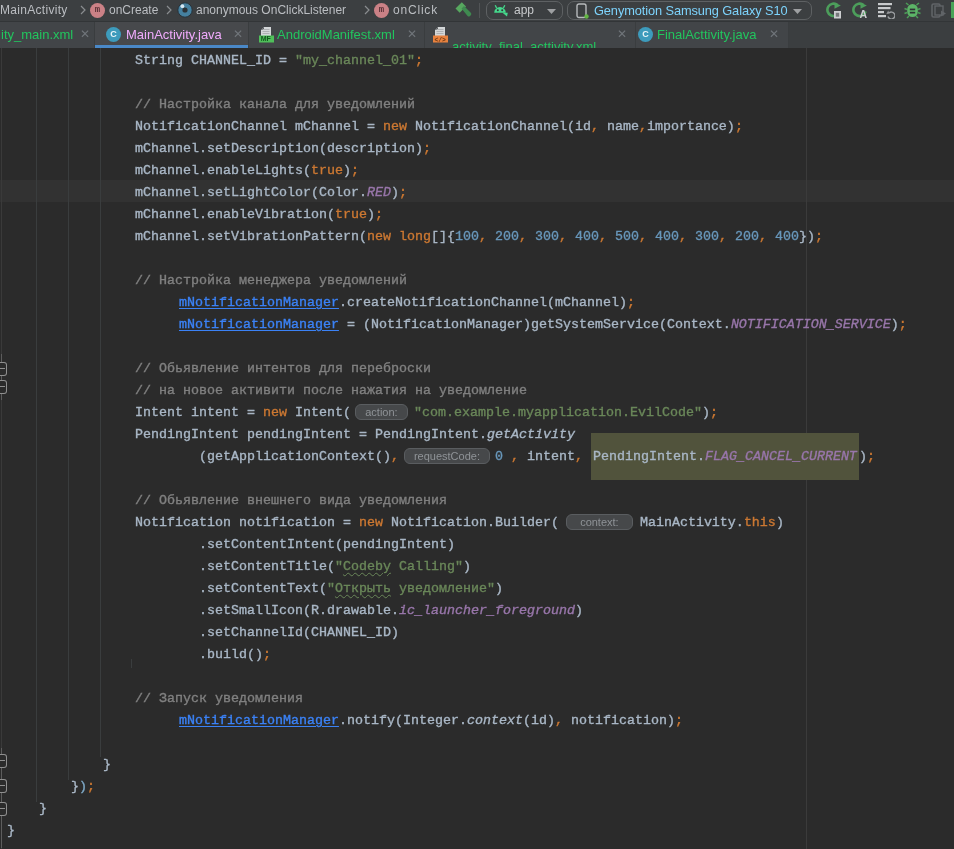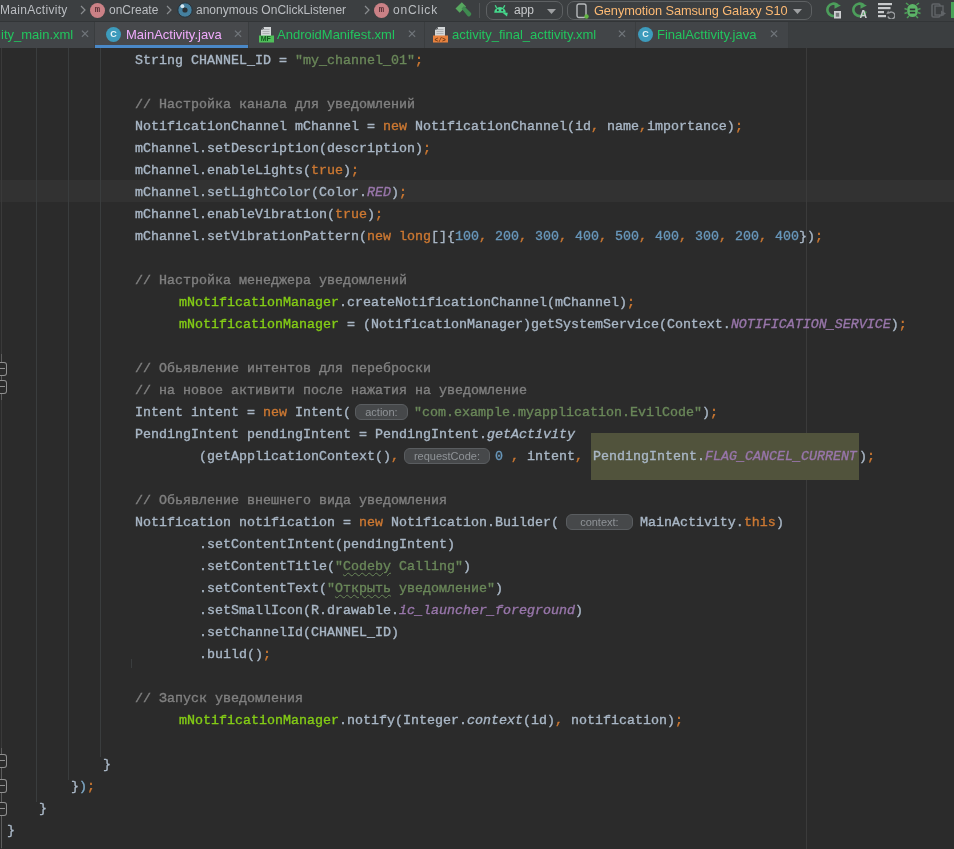--- a/index.html
+++ b/index.html
@@ -19,21 +19,21 @@
 .caret{position:absolute;left:0;top:132px;width:954px;height:22px;background:#323232;}
 .vg{position:absolute;width:1px;background:#3a3d3e;top:0;}
 .marg{position:absolute;left:806px;top:0;width:1px;height:801px;background:#3b3b3b;}
 pre.code{position:absolute;left:7px;top:2px;margin:0;will-change:transform;-webkit-text-stroke:0.35px currentColor;font:13.3333px/22px "Liberation Mono",monospace;color:#a9b7c6;white-space:pre;}
 .o{color:#cc7832;}
 .g{color:#6a8759;}
 .c{color:#808080;}
 .n{color:#6897bb;}
 .p{color:#9876aa;}
 .i{font-style:italic;}
-.pu{color:#84cc16;text-underline-offset:2px;padding-left:44px;}
+.pu{color:#3b82f6;text-decoration:underline;text-underline-offset:2px;padding-left:44px;}
 .gu{text-decoration:underline wavy;text-decoration-thickness:1px;text-underline-offset:2px;text-align:right;}
 .bl{color:#7ea8c6;}
 .badge{-webkit-text-stroke:0 transparent;display:inline-block;box-sizing:border-box;background:#46484a;border:1px solid #5a5d60;border-radius:6px;color:#8f9397;text-align:center;font:11px/14px "Liberation Sans",sans-serif;height:16px;vertical-align:0px;}
 .oli{background:#51533c;padding:16px 2px;}
 .fold{position:absolute;width:7px;height:12px;border:1px solid #8f8f8f;border-left:none;border-radius:0 3px 3px 0;left:-1px;background:#2b2b2b;}
 .fold i{position:absolute;left:0;right:1px;top:5px;height:1px;background:#8f8f8f;}
 .lline{position:absolute;left:1px;width:1px;background:#555;}
 </style>
 </head>
 <body>
@@ -91,21 +91,21 @@
         <path d="M0 0 L9 0 L4.5 5 Z" fill="#9ea0a2"></path>
       </svg>
     </span>
   <div style="position:absolute;left:567px;top:1px;width:243px;height:17px;border:1px solid #5e6163;border-radius:7px;"></div>
   <span style="position:absolute;left:576px;top:3px;">
       <svg width="14" height="16">
         <rect x="1" y="1" width="9" height="13.5" rx="2" fill="none" stroke="#b7babc" stroke-width="1.4"></rect>
         <circle cx="10.5" cy="13.5" r="2.2" fill="#62b543"></circle>
       </svg>
     </span>
-  <span class="t" style="left:594px;color:#fdba74;font-size:12.8px;letter-spacing:-0.1px;">Genymotion Samsung Galaxy S10</span>
+  <span class="t" style="left:594px;color:#7dd3fc;font-size:12.8px;letter-spacing:-0.1px;">Genymotion Samsung Galaxy S10</span>
   <span style="position:absolute;left:793px;top:9px;">
       <svg width="9" height="5">
         <path d="M0 0 L9 0 L4.5 5 Z" fill="#9ea0a2"></path>
       </svg>
     </span>
   <span style="position:absolute;left:825px;top:2px;">
       <svg width="17" height="17">
         <path d="M12.5 3 A6.2 6.2 0 1 0 14.6 9.4" stroke="#4c9e5b" stroke-width="2.6" fill="none"></path>
         <path d="M9.5 0.5 L15.8 3.6 L9.5 6.8 Z" fill="#4c9e5b"></path>
         <rect x="9" y="9" width="7" height="7.5" fill="#cdcfd1"></rect>
@@ -181,21 +181,21 @@
         <svg width="17" height="17">
           <path d="M6 1 L13 1 L13 10 L3 10 L3 4 Z" fill="#d3d6d8"></path>
           <path d="M6 1 L6 4 L3 4 Z" fill="#585c5e"></path>
           <rect x="4.5" y="3" width="7" height="1" fill="#aeb1b3"></rect>
           <rect x="4.5" y="5" width="7" height="1" fill="#aeb1b3"></rect>
           <rect x="4.5" y="7" width="7" height="1" fill="#aeb1b3"></rect>
           <rect x="1" y="9.5" width="15" height="7" fill="#e8823f"></rect>
           <text x="8.2" y="15.6" font-family="Liberation Mono" font-size="6.4" font-weight="bold" fill="#6b3812" text-anchor="middle">&lt;/&gt;</text>
         </svg>
       </span>
-    <span class="tx" style="left:27px;">activity_final_acttivity.xml</span>
+    <span class="tx" style="left:27px;margin-top:12px;">activity_final_acttivity.xml</span>
     <span class="x" style="left:192px;">✕</span>
   </div>
   <div class="sep" style="left:635px;"></div>
   <div class="tab" style="left:636px;width:152px;">
     <span class="cico" style="left:2px;">C</span>
     <span class="tx" style="left:21px;">FinalActtivity.java</span>
     <span class="x" style="left:133px;">✕</span>
   </div>
   <div class="sep" style="left:788px;"></div>
 </div>

